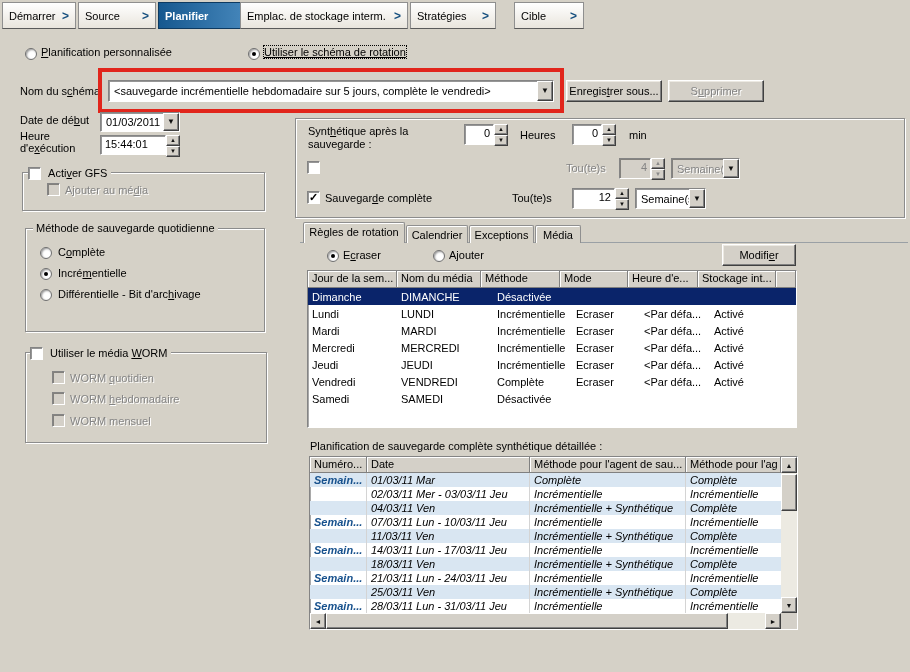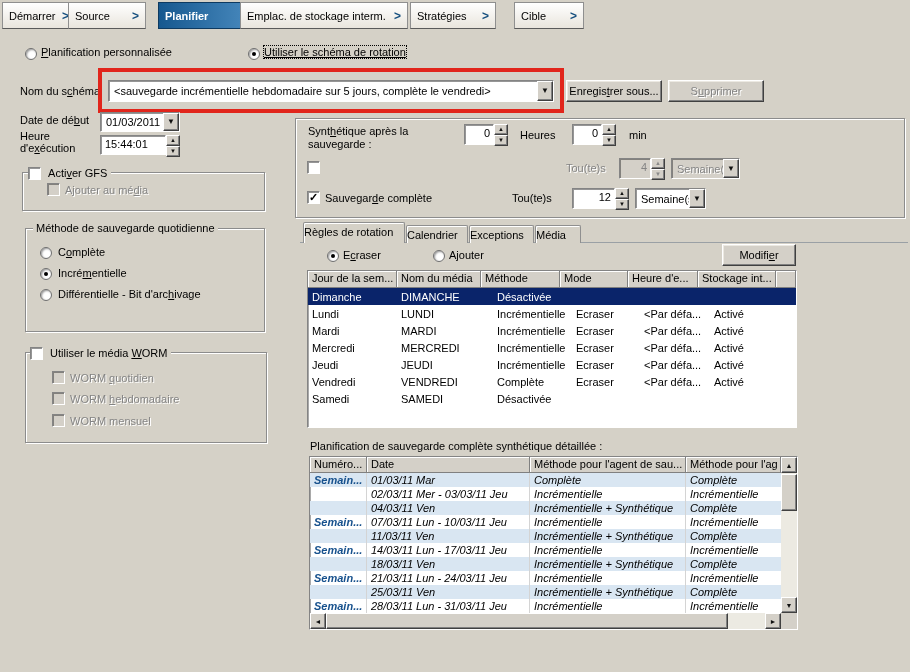--- a/index.html
+++ b/index.html
@@ -41,21 +41,21 @@
     box-shadow:inset 1px 1px 0 rgba(64,64,64,.55);box-sizing:border-box;text-align:right;padding:2px 3px 0 0;}
   .spin .sbtns{width:14px;display:flex;flex-direction:column;}
   .spin .sbtns div{flex:1;font-size:6px;line-height:9px;}
   .spin.disabled .sfield{background:#d4d0c8;color:#848484;}
   .spin.disabled .sbtns div{color:#8a8a8a;}
   .combo.disabled{background:#d4d0c8;}
   .combo.disabled .ctext{color:#848484;text-shadow:1px 1px 0 #fff;}
   .focus-dotted{outline:1px dotted #000;outline-offset:0px;text-decoration:underline;}
   
   .rtab{position:absolute;background:#d5d1c7;border:1px solid #8f8f8f;border-bottom:none;border-top-left-radius:2px;border-top-right-radius:2px;
-    box-shadow:inset 1px 1px 0 #fff;box-sizing:border-box;padding-top:3px;}
+    box-shadow:inset 1px 1px 0 #fff;box-sizing:border-box;text-align:center;padding-top:3px;}
   
   .tframe{position:absolute;background:#fff;border:1px solid;border-color:#848484 #fff #fff #848484;
     box-shadow:inset 1px 1px 0 rgba(64,64,64,.45);box-sizing:border-box;overflow:hidden;}
   .hrow{display:flex;background:#d4d0c8;}
   .hcell{background:#d4d0c8;border-right:1px solid #808080;border-bottom:1px solid #808080;
     box-shadow:inset 1px 1px 0 #fff;box-sizing:border-box;padding:1px 0 0 4px;white-space:nowrap;overflow:hidden;}
   .trow{display:flex;align-items:center;}
   .tcell{padding-left:4px;white-space:nowrap;overflow:hidden;box-sizing:border-box;}
   .t1 .trow{height:17px;}
   .t1 .trow.selrow{background:#0a246a;color:#fff;}
@@ -74,21 +74,21 @@
 </style>
 </head>
 <body>
 
 <div class="screen">
 
   <div class="wiztab" style="left:2px;width:74px">
     <span class="wlabel">Démarrer</span>
     <span class="wchev">&gt;</span>
   </div>
-  <div class="wiztab" style="left:68px;width:78px">
+  <div class="wiztab" style="left:78px;width:78px">
     <span class="wlabel">Source</span>
     <span class="wchev">&gt;</span>
   </div>
   <div class="wiztab active" style="left:158px;width:104px">
     <span class="wlabel">Planifier</span>
     <span class="achev">∨</span>
   </div>
   <div class="wiztab" style="left:240px;width:168px">
     <span class="wlabel">Emplac. de stockage interm.</span>
     <span class="wchev">&gt;</span>

